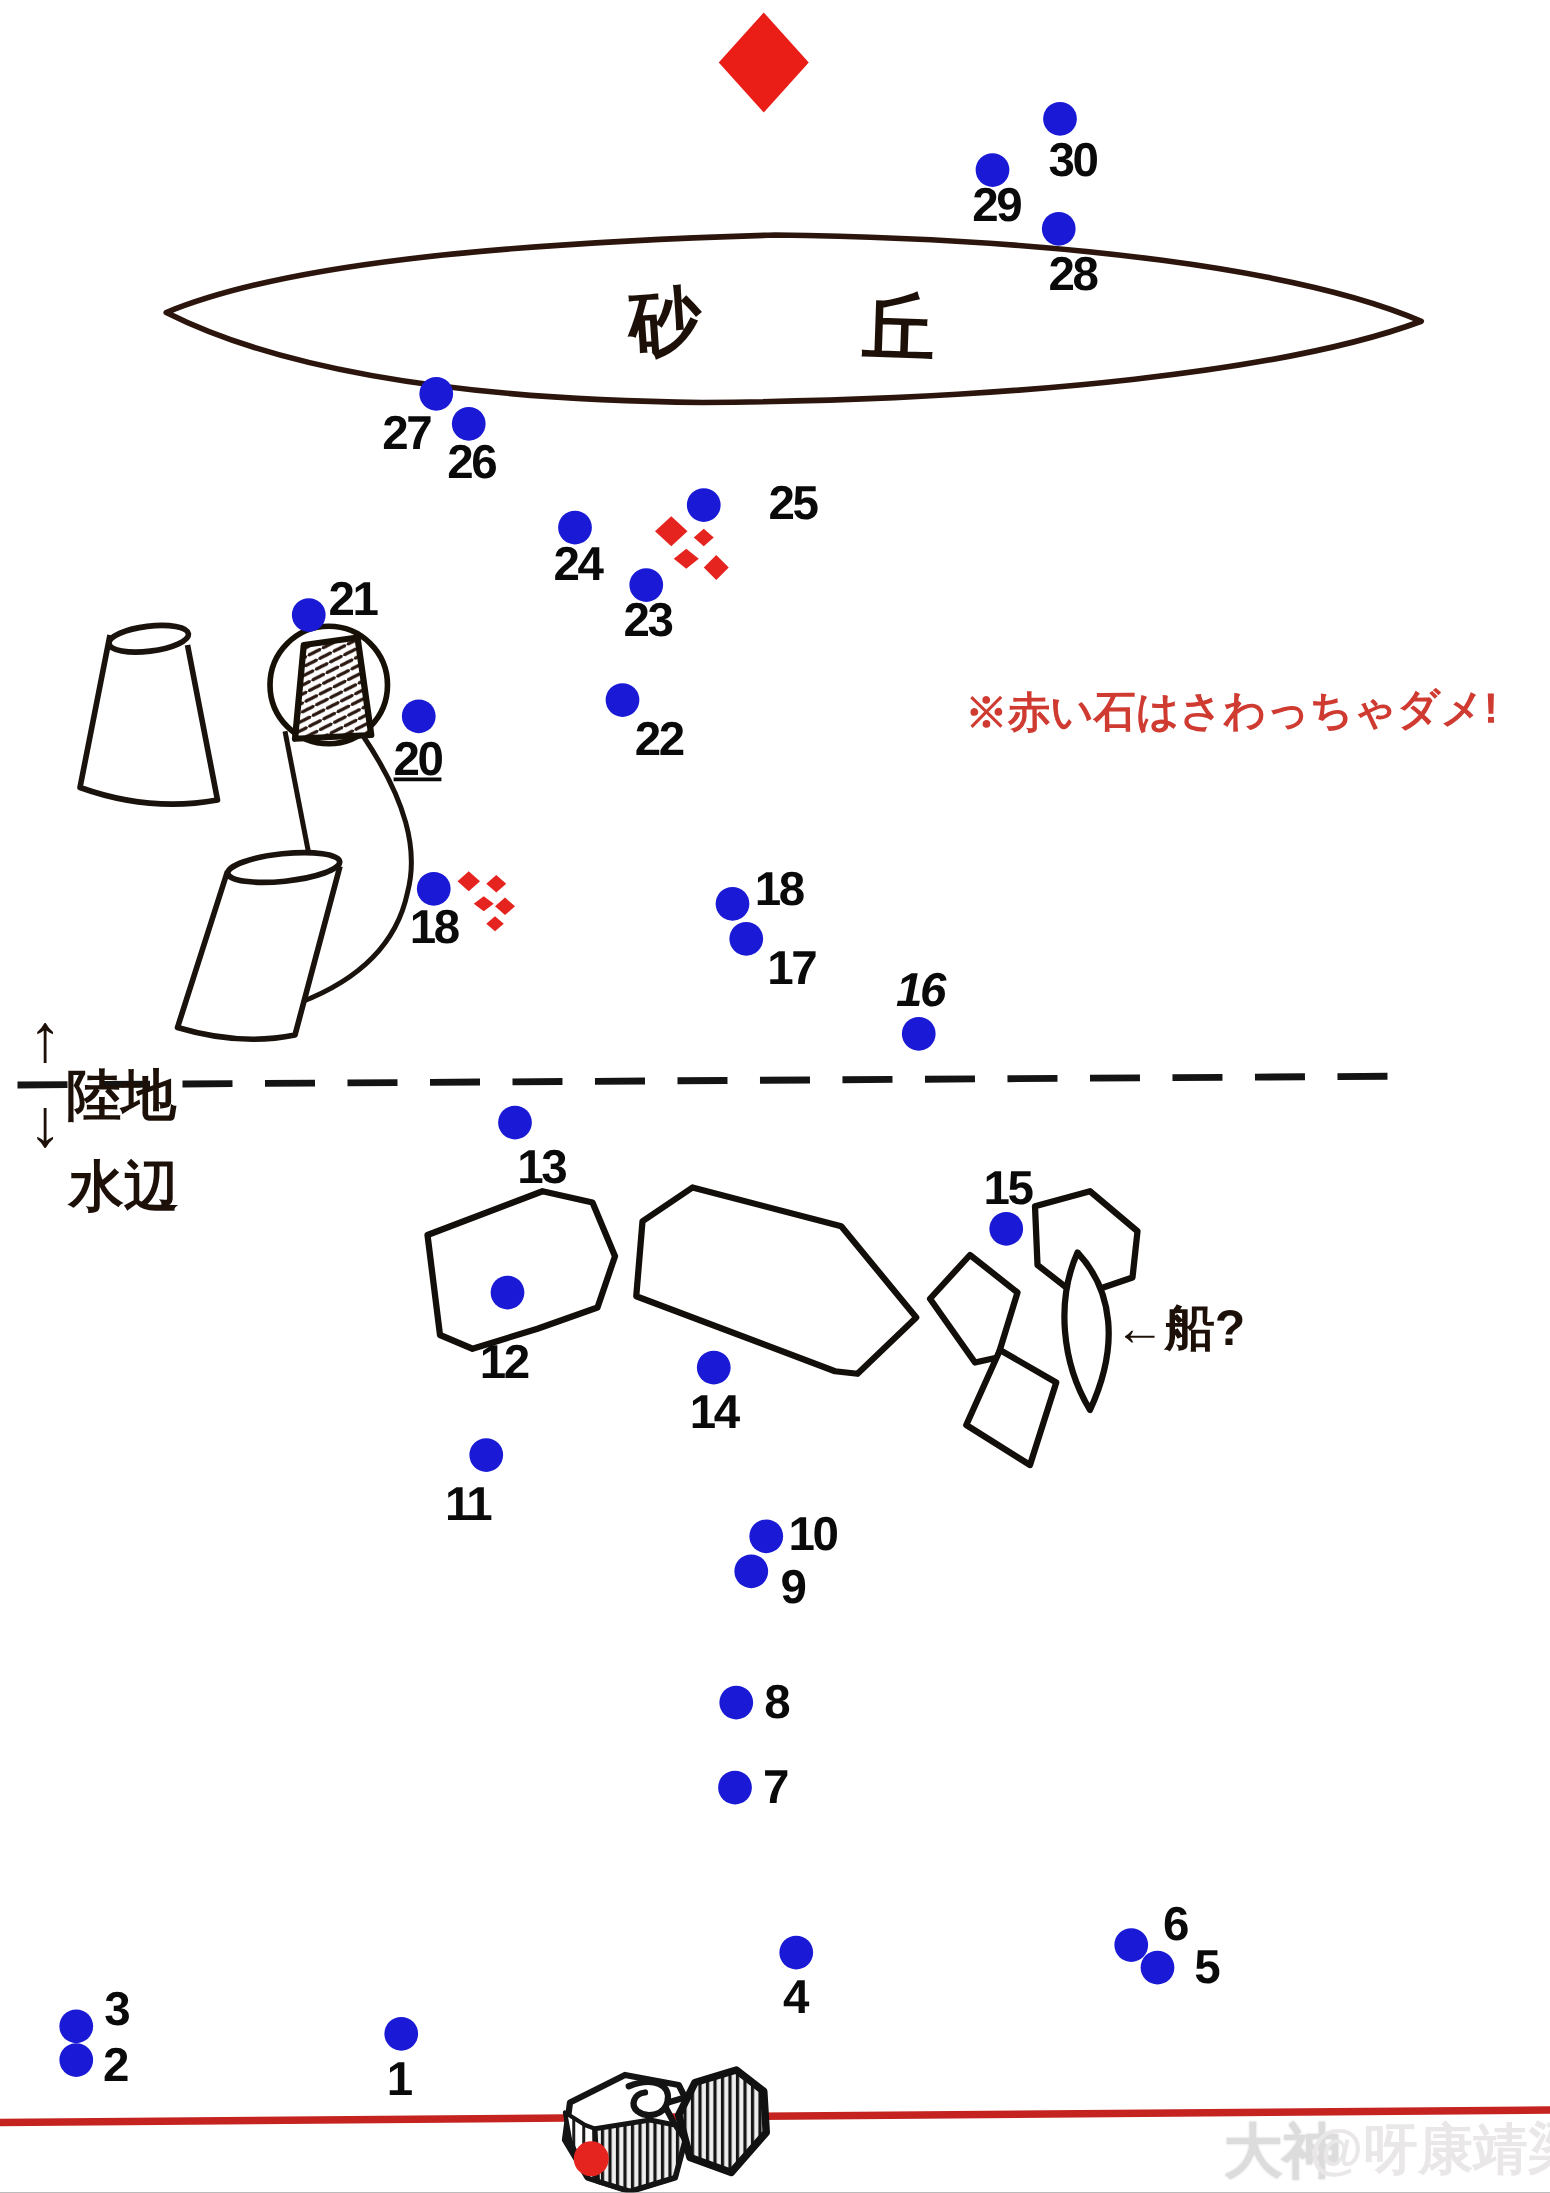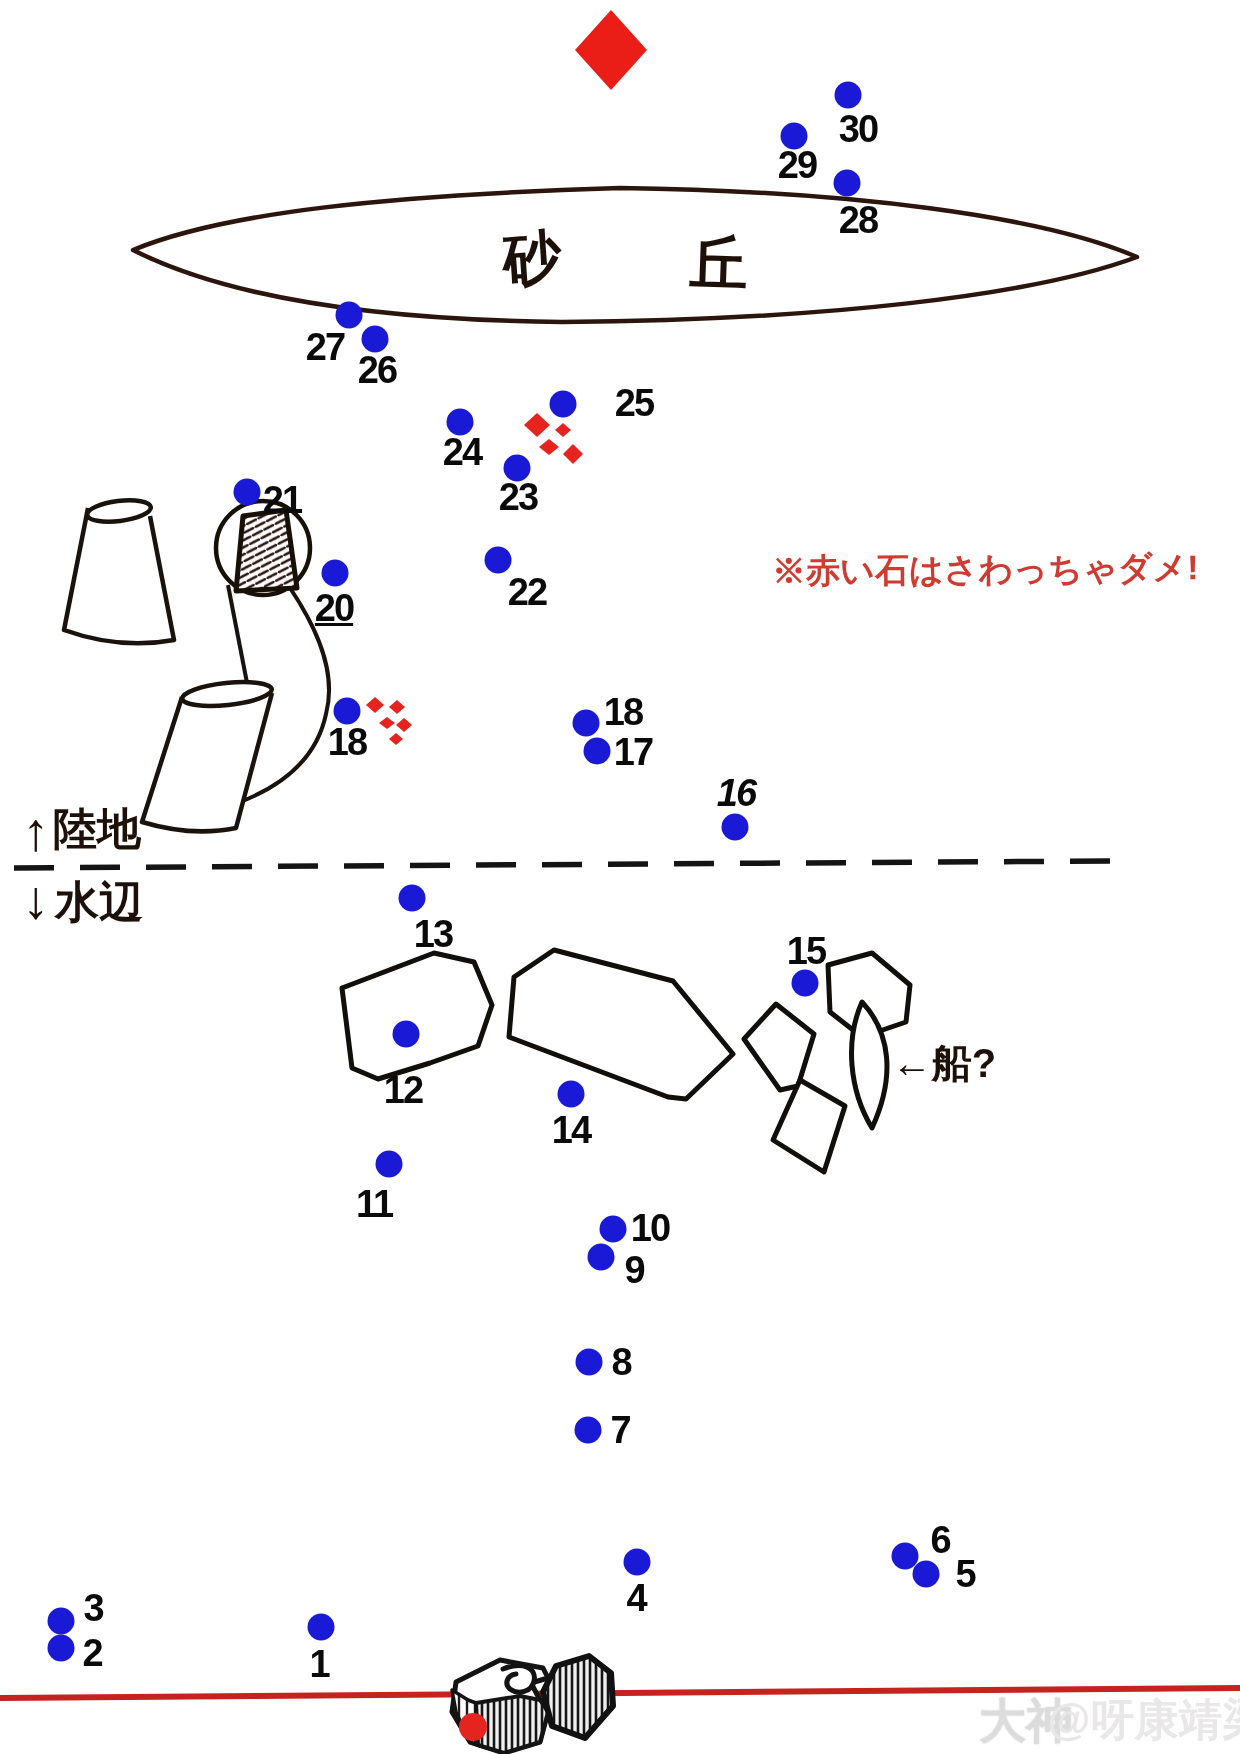--- a/index.html
+++ b/index.html
@@ -18,21 +18,21 @@
     font-size:38px;font-weight:600;letter-spacing:-2px;color:#0a0a0a;
     white-space:nowrap;line-height:1;
   }
   .jp{position:absolute;transform:translate(-50%,-50%);white-space:nowrap;line-height:1;color:var(--ink,#1c1008);}
   .dune-char{font-size:58px;font-weight:600;}
   .warning{
     position:absolute;white-space:nowrap;line-height:1;
     font-size:34px;font-weight:600;color:var(--warning-red,#cf3a31);
     transform:rotate(-0.5deg);
   }
-  .shore-label{font-size:44px;font-weight:600;}
+  .shore-label{font-size:44px;font-weight:600;margin-top:48px;}
   .shore-arrow{font-size:54px;font-weight:600;}
   .boat-label{font-size:40px;font-weight:600;}
   .wm{position:absolute;transform:translate(-50%,-50%);white-space:nowrap;line-height:1;font-weight:700;}
   .wm-brand{font-size:47px;color:var(--wm-strong,#dcdcdc);text-shadow:0 0 2px #cfcfcf;}
   .wm-user{font-size:44px;color:var(--wm-light,#e9e7e7);}
 </style>
 </head>
 <body>
 
 <div id="canvas">
@@ -152,29 +152,29 @@
       <span class="num" style="left: 403px; top: 1090px;">12</span>
       <span class="dot" style="left: 412px; top: 898px;"></span>
       <span class="num" style="left: 433px; top: 934px;">13</span>
       <span class="dot" style="left: 571px; top: 1094px;"></span>
       <span class="num" style="left: 571px; top: 1130px;">14</span>
       <span class="dot" style="left: 805px; top: 983px;"></span>
       <span class="num" style="left: 806px; top: 951px;">15</span>
       <span class="dot" style="left: 735px; top: 827px;"></span>
       <span class="num" style="left: 736px; top: 793px; font-style: italic;">16</span>
       <span class="dot" style="left: 597px; top: 751px;"></span>
-      <span class="num" style="left: 633px; top: 752px;">17</span>
+      <span class="num" style="left: 633px; top: 775px;">17</span>
       <span class="dot" style="left: 586px; top: 723px;"></span>
       <span class="num" style="left: 623px; top: 712px;">18</span>
       <span class="dot" style="left: 347px; top: 711px;"></span>
       <span class="num" style="left: 347px; top: 742px;">18</span>
       <span class="dot" style="left: 335px; top: 573px;"></span>
       <span class="num" style="left: 334px; top: 608px; text-decoration: underline;">20</span>
       <span class="dot" style="left: 247px; top: 492px;"></span>
-      <span class="num" style="left: 282px; top: 500px; text-align: center;">21</span>
+      <span class="num" style="left: 282px; top: 480px; text-align: center;">21</span>
       <span class="dot" style="left: 498px; top: 560px;"></span>
       <span class="num" style="left: 502px; top: 592px; margin-left: 25px;">22</span>
       <span class="dot" style="left: 517px; top: 468px;"></span>
       <span class="num" style="left: 518px; top: 497px;">23</span>
       <span class="dot" style="left: 460px; top: 422px;"></span>
       <span class="num" style="left: 462px; top: 452px;">24</span>
       <span class="dot" style="left: 563px; top: 404px;"></span>
       <span class="num" style="left: 598px; top: 403px; margin-left: 36px;">25</span>
       <span class="dot" style="left: 375px; top: 339px;"></span>
       <span class="num" style="left: 377px; top: 370px;">26</span>

